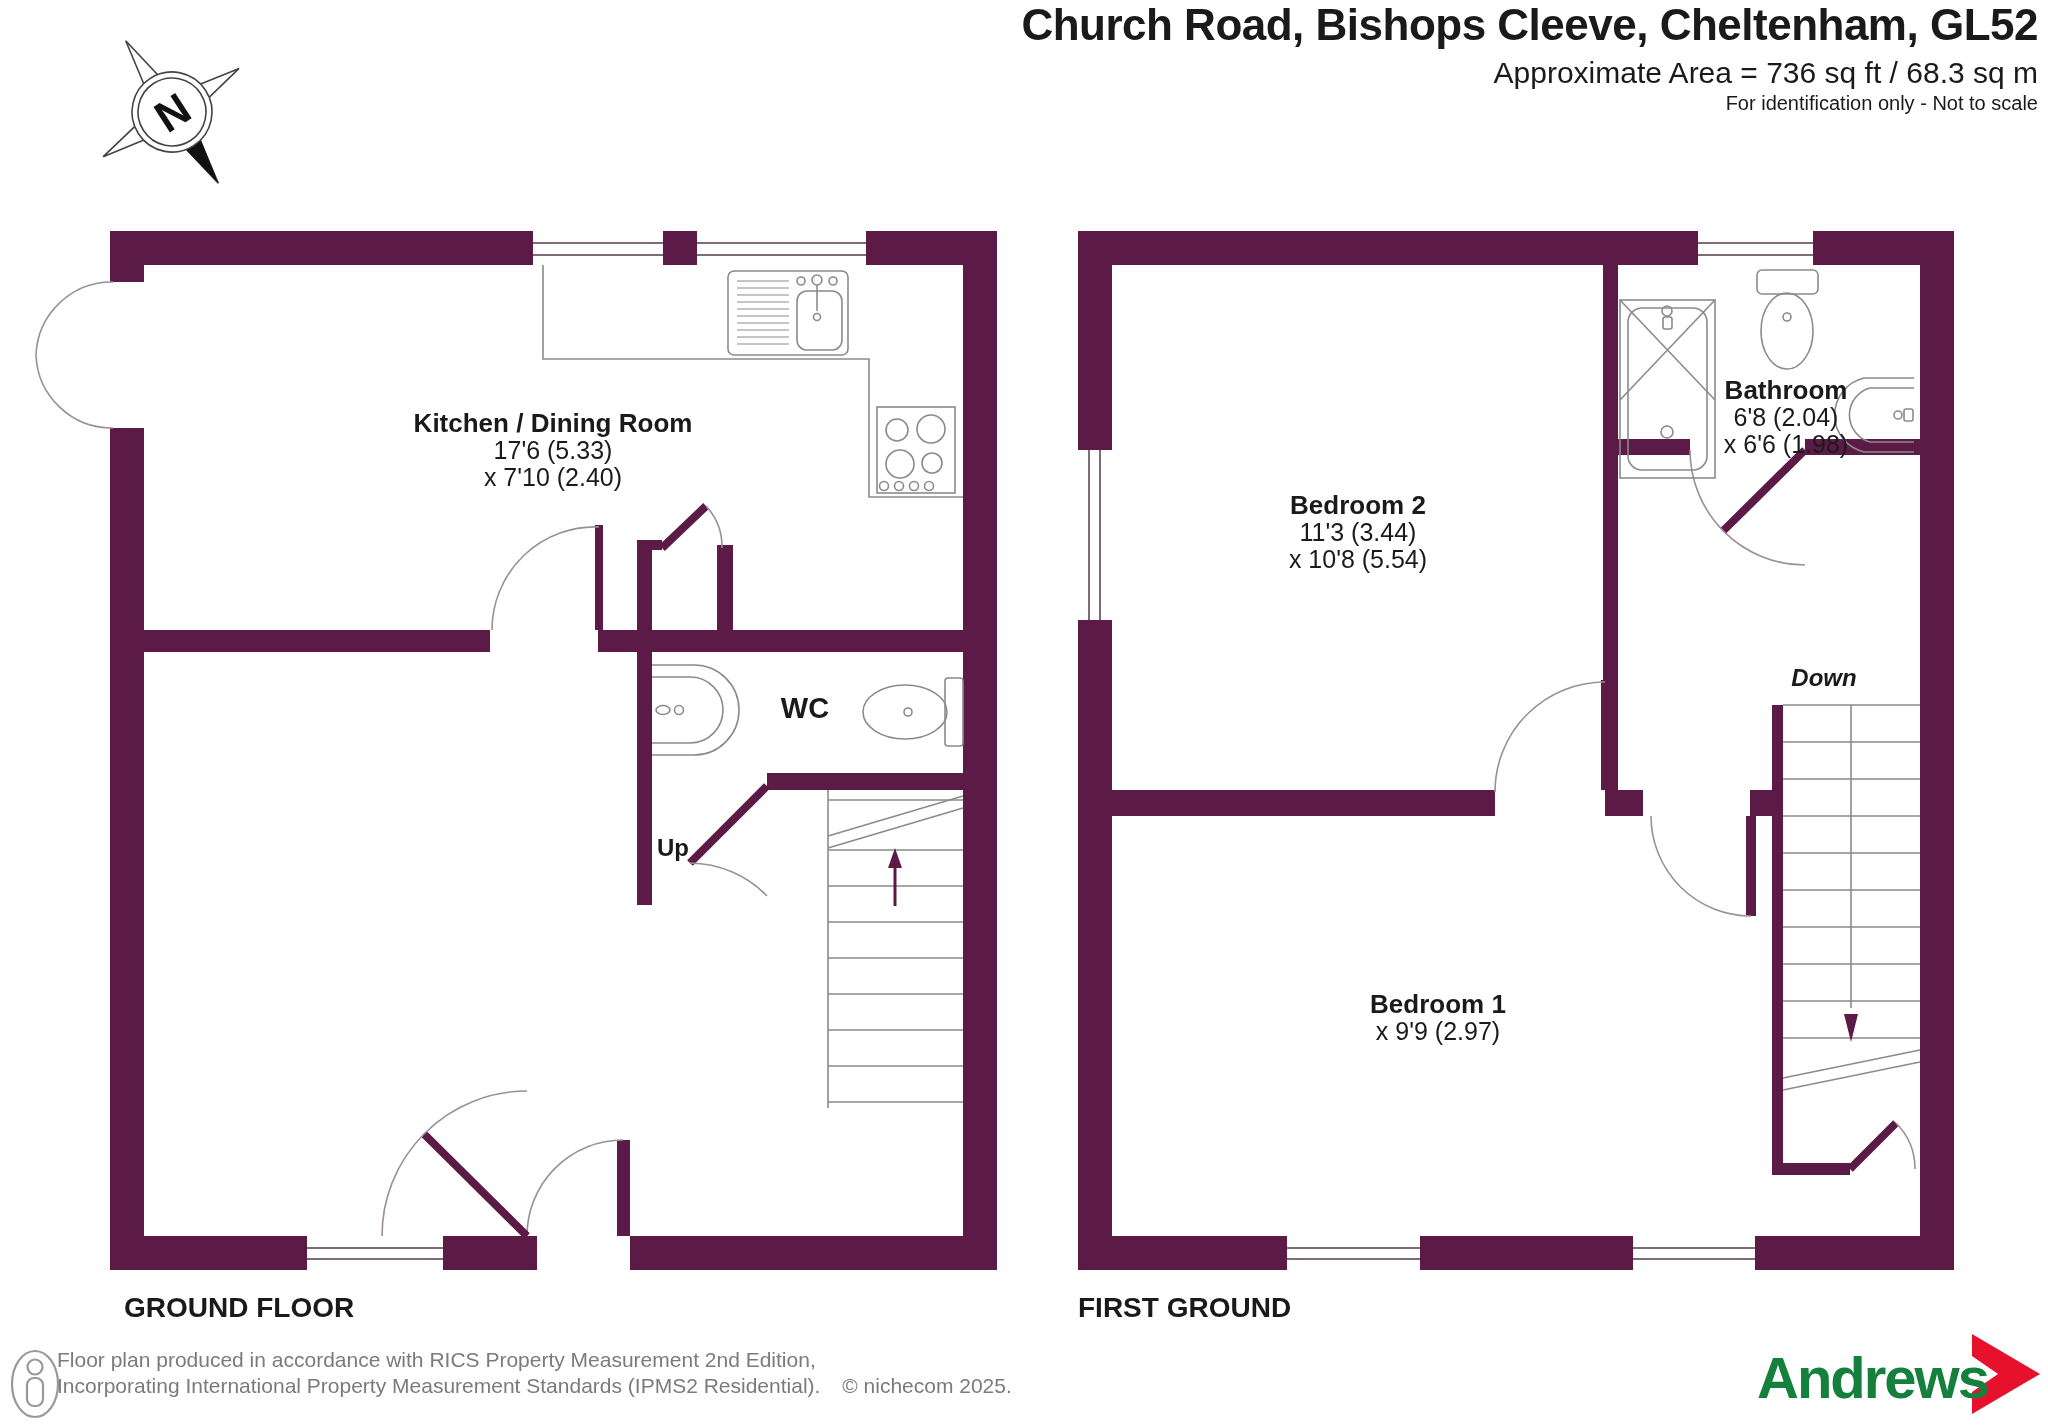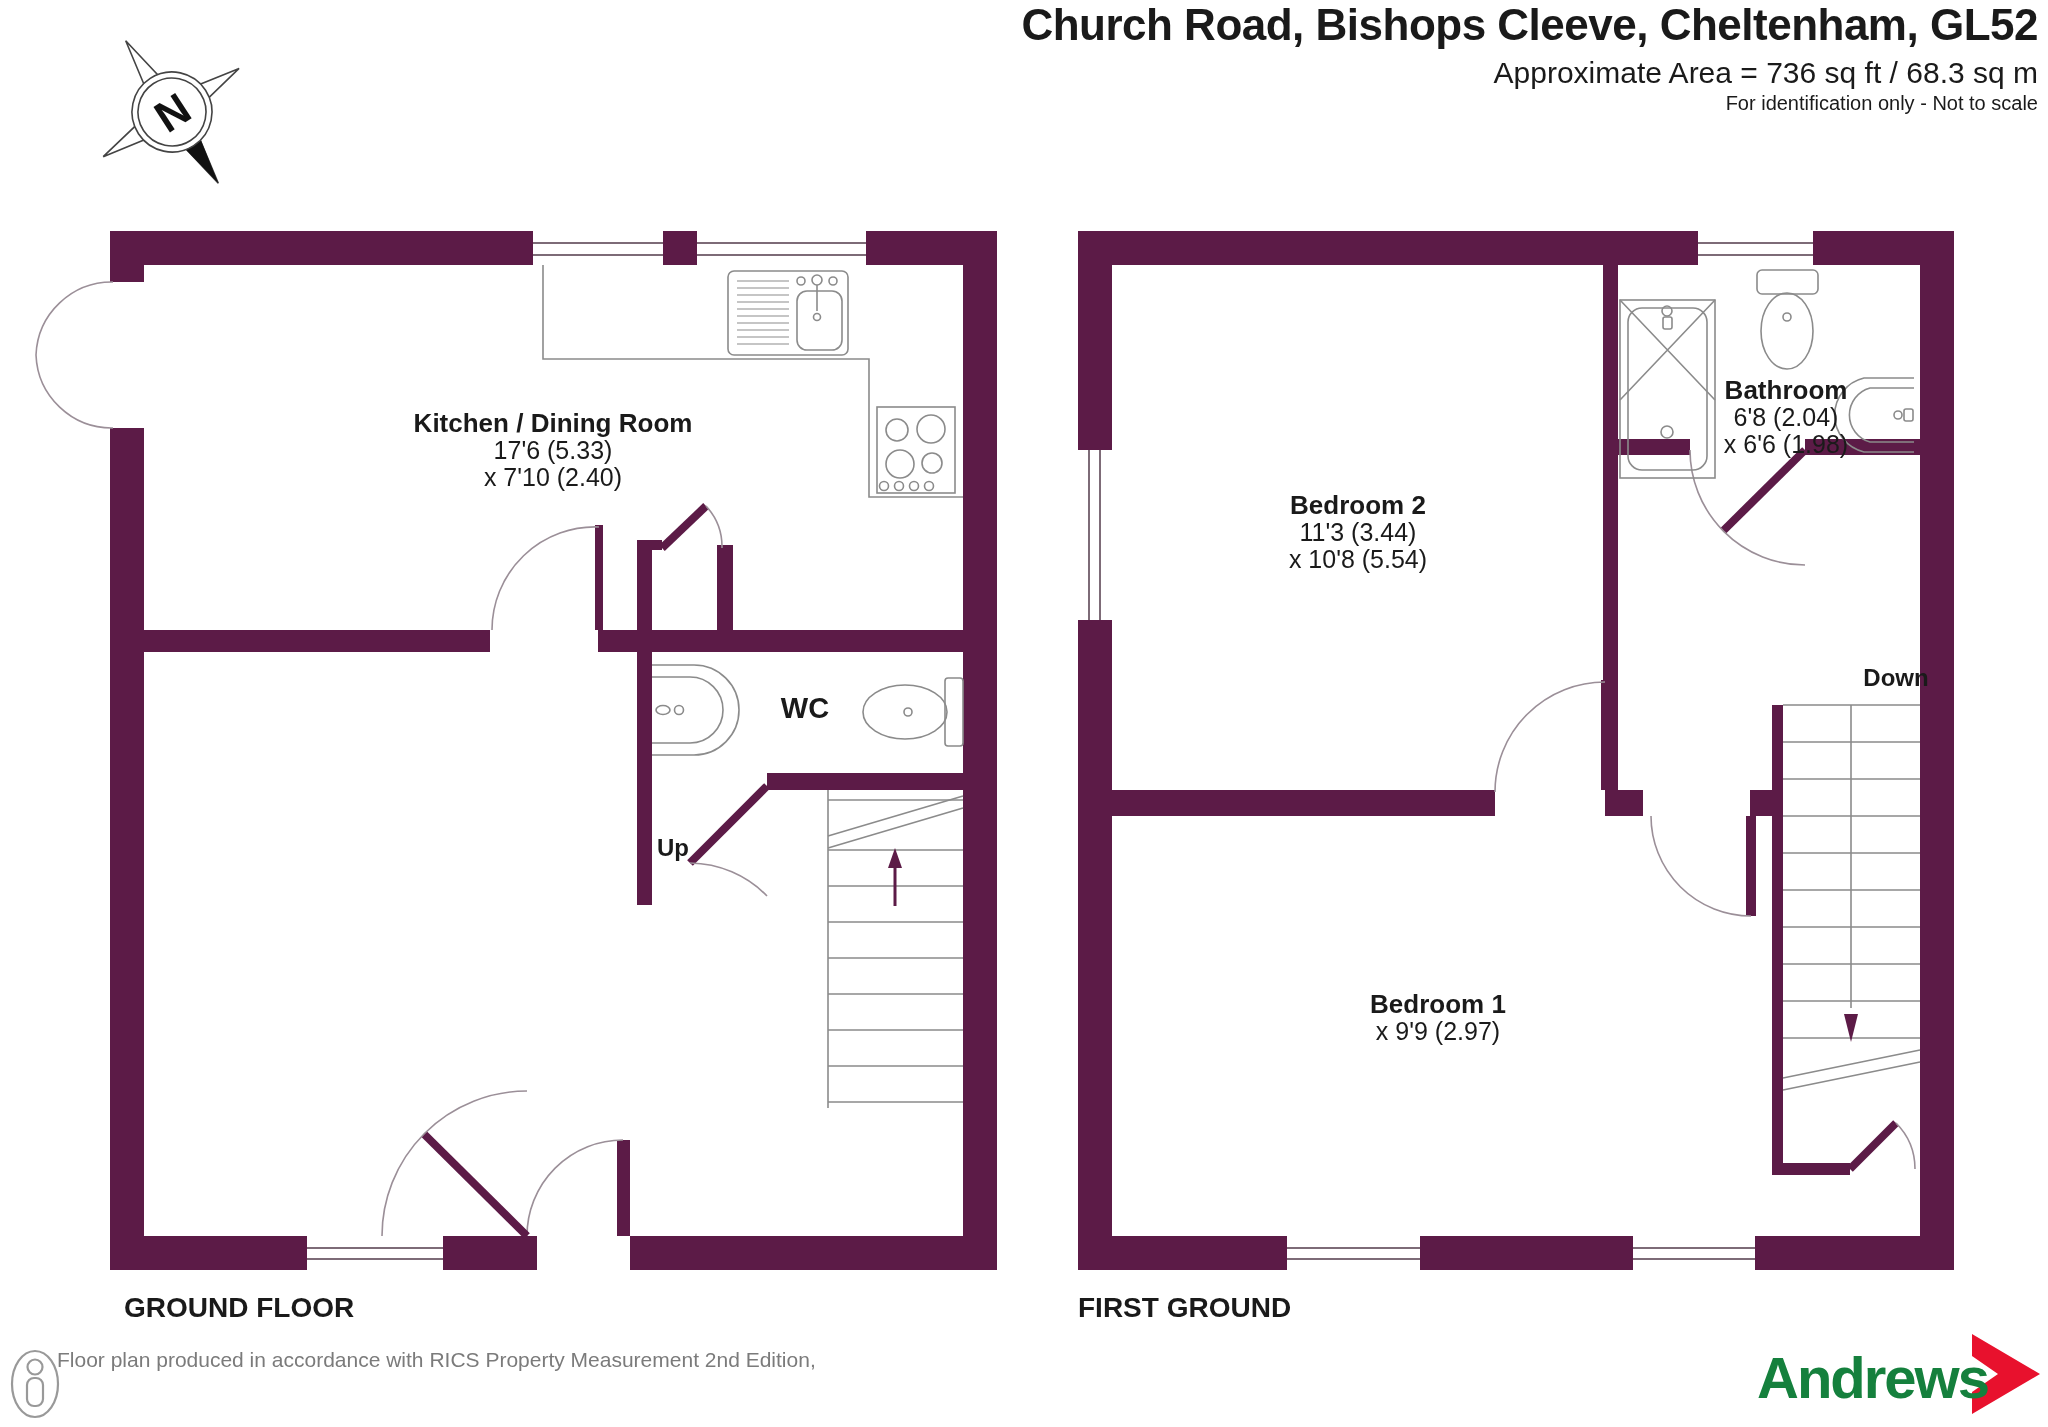--- a/index.html
+++ b/index.html
@@ -229,22 +229,26 @@
   <div class="abs ctr" style="left:1786px;top:377px;">
     <div class="room-name">Bathroom</div>
     <div class="room-dim">6'8 (2.04)</div>
     <div class="room-dim">x 6'6 (1.98)</div>
   </div>
   <div class="abs ctr" style="left:1438px;top:991px;">
     <div class="room-name">Bedroom 1</div>
     <div class="room-dim"></div>
     <div class="room-dim">x 9'9 (2.97)</div>
   </div>
-  <div class="abs ctr small-label" style="left:1896px;top:664px;">Down</div>
+  <div class="abs ctr small-label" style="left:1824px;top:664px;font-style:italic;">Down</div>
   <div class="abs floor-label" style="left:1078px;top:1292px;">FIRST GROUND</div>
 
   <div class="abs footer" style="left:57px;top:1347px;">
     <div>Floor plan produced in accordance with RICS Property Measurement 2nd Edition,</div>
+    <div>
+      <span>Incorporating International Property Measurement Standards (IPMS2 Residential).</span>
+      <span style="margin-left:16px;">© nichecom 2025.</span>
+    </div>
   </div>
 
   <div class="abs logo-text" style="left:1757px;top:1344px;">Andrews</div>
 
 </div>
 
 </body></html>

